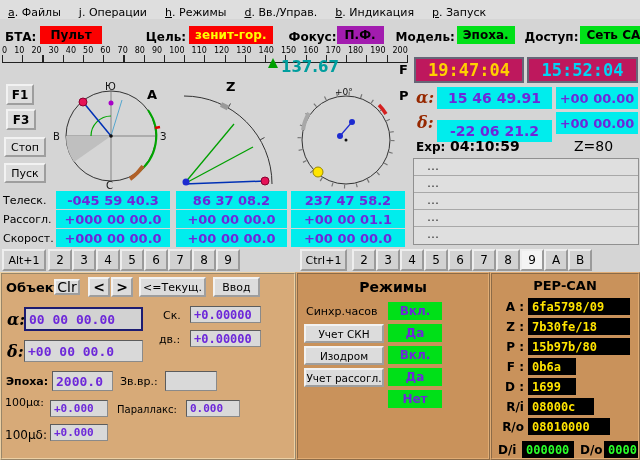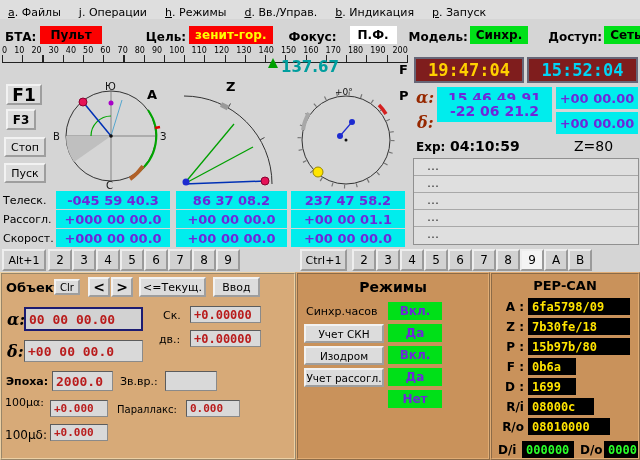--- a/index.html
+++ b/index.html
@@ -7,27 +7,27 @@
   body{font-family:"DejaVu Sans","Liberation Sans",sans-serif;background:#d5d5d5;position:relative;color:#000}
   .abs{position:absolute}
   .row{display:flex;align-items:flex-end}
   .lbl{position:absolute;white-space:nowrap}
   .btn{position:absolute;display:flex;align-items:center;justify-content:center;background:#dcdcdc;border:2px outset #f2f2f2;font-size:11px;white-space:nowrap;cursor:default}
   .vbox{position:absolute;display:flex;align-items:center;justify-content:center;font-weight:bold;color:#6d28d9;white-space:nowrap}
   .cyan{background:#00eded}
   .green{background:#00e018}
   .sv{font-weight:bold;padding:2px 10px;font-size:12px;white-space:nowrap}
   .sl{font-size:12px;white-space:nowrap}
-  .lcd{position:absolute;background:#7f1d1d;border:2px solid #667;display:flex;align-items:center;justify-content:center;font-family:"DejaVu Sans Mono","Liberation Mono",monospace;font-weight:bold;white-space:nowrap}
+  .lcd{position:absolute;background:#be185d;border:2px solid #667;display:flex;align-items:center;justify-content:center;font-family:"DejaVu Sans Mono","Liberation Mono",monospace;font-weight:bold;white-space:nowrap}
   .logbox{position:absolute;left:413px;top:158px;width:226px;height:87px;background:#dfdfdf;border:1px solid #909090}
   .logrow{height:17px;border-bottom:1px solid #a8a8a8;color:#333;font-size:12px;padding-left:13px;line-height:15px}
   .logrow:last-child{border-bottom:none}
   .tab{position:absolute;top:249px;height:22px;width:24px;background:#d2d2d2;border:2px outset #eee;display:flex;align-items:center;justify-content:center;font-size:12px;cursor:default}
   .tab.active{background:#f4f4f4}
-  .nfield{position:absolute;background:#d9d9d9;border:1px solid #8a8a8a;border-top-color:#5c5c5c;border-left-color:#5c5c5c;color:#b91c1c;font-weight:bold;font-family:"DejaVu Sans Mono","Liberation Mono",monospace;display:flex;align-items:center;padding-left:3px;white-space:nowrap}
+  .nfield{position:absolute;background:#d9d9d9;border:1px solid #8a8a8a;border-top-color:#5c5c5c;border-left-color:#5c5c5c;color:#6d28d9;font-weight:bold;font-family:"DejaVu Sans Mono","Liberation Mono",monospace;display:flex;align-items:center;padding-left:3px;white-space:nowrap}
   .panel{position:absolute;top:272px;height:188px}
   .greek{font-family:"DejaVu Serif","Liberation Serif",serif;font-style:italic;font-weight:bold}
   .pepv{position:absolute;background:#000;color:#ffe400;font-family:"DejaVu Sans Mono","Liberation Mono",monospace;font-weight:bold;font-size:12px;height:17px;display:flex;align-items:center;padding-left:4px;white-space:nowrap}
   .pepg{color:#2aff2a}
   .hk{text-decoration:underline}
   .menu-item{white-space:nowrap;cursor:default}
   svg text{font-family:"DejaVu Sans","Liberation Sans",sans-serif}
   .svgt{font-size:10px;fill:#111}
   .svgtitle{font-size:13px;font-weight:bold;fill:#000}
 </style>
@@ -42,24 +42,24 @@
   <span class="menu-item"><span class="hk">b</span><span>. Индикация</span></span>
   <span class="menu-item"><span class="hk">p</span><span>. Запуск</span></span>
 </div>
 
 <div class="abs row" style="left:0;top:19px;width:640px;height:25px">
   <b class="sl" style="margin-left:5px">БТА:</b>
   <span class="sv" style="background:#fb0000;color:#000;margin-left:4px;width:74px;text-align:center">Пульт</span>
   <b class="sl" style="margin-left:44px">Цель:</b>
   <span class="sv" style="background:#fb0000;color:#ffff00;margin-left:3px;padding:2px 6px">зенит-гор.</span>
   <b class="sl" style="margin-left:16px">Фокус:</b>
-  <span class="sv" style="background:#ffffff;margin-left:13px;padding:2px 8px">П.Ф.</span>
+  <span class="sv" style="background:#a21caf;margin-left:0;padding:2px 8px">П.Ф.</span>
   <b class="sl" style="margin-left:12px">Модель:</b>
-  <span class="sv" style="background:#00e018;margin-left:2px;padding:2px 6px">Синхр.</span>
-  <b class="sl" style="margin-left:20px">Доступ:</b>
+  <span class="sv" style="background:#00e018;margin-left:2px;padding:2px 6px">Эпоха.</span>
+  <b class="sl" style="margin-left:10px">Доступ:</b>
   <span class="sv" style="background:#00e018;margin-left:2px;padding:2px 6px">Сеть САО</span>
 </div>
 
 <div class="abs" style="left:2px;top:45px;width:406px;height:30px">
   <div class="row" style="justify-content:space-between;font-size:8px;height:10px">
     <span>0</span>
     <span>10</span>
     <span>20</span>
     <span>30</span>
     <span>40</span>
@@ -78,21 +78,21 @@
     <span>170</span>
     <span>180</span>
     <span>190</span>
     <span>200</span>
   </div>
   <div style="height:8px;border-bottom:1px solid #222;background:repeating-linear-gradient(to right,#222 0,#222 1px,transparent 1px,transparent 20.25px)"></div>
 </div>
 <div class="abs" style="left:268px;top:58px;width:0;height:0;border-left:5px solid transparent;border-right:5px solid transparent;border-bottom:10px solid #00a000"></div>
 <span class="abs" style="left:281px;top:58px;font-size:15px;font-weight:bold;color:#009e9e">137.67</span>
 
-<div class="btn" style="left:6px;top:84px;width:36px;height:21px;font-weight:bold;font-size:17px">F1</div>
+<div class="btn" style="left:6px;top:84px;width:28px;height:21px;font-weight:bold;font-size:12px">F1</div>
 <div class="btn" style="left:6px;top:109px;width:30px;height:21px;font-weight:bold;font-size:12px">F3</div>
 <div class="btn" style="left:4px;top:137px;width:42px;height:20px">Стоп</div>
 <div class="btn" style="left:4px;top:163px;width:42px;height:20px">Пуск</div>
 
 <svg class="abs" style="left:50px;top:78px" width="122" height="112" viewBox="0 0 122 112">
   <circle cx="61" cy="58" r="45" fill="none" stroke="#333" stroke-width="1"></circle>
   <line x1="16" y1="58" x2="106" y2="58" stroke="#666" stroke-width="0.7"></line>
   <line x1="61" y1="13" x2="61" y2="103" stroke="#666" stroke-width="0.7"></line>
   <path d="M61,58 L16,58 A45,45 0 0 0 24,84 Z" fill="#bfbfbf"></path>
   <path d="M98,32 A45,45 0 0 1 87,95" fill="none" stroke="#00a500" stroke-width="2"></path>
@@ -155,21 +155,21 @@
 <div class="vbox cyan" style="left:291px;top:229px;width:114px;height:18px;font-size:13px">+00 00 00.0</div>
 
 <div class="lcd" style="left:414px;top:57px;width:110px;height:26px;font-size:17px;color:#ffd000">19:47:04</div>
 <div class="lcd" style="left:527px;top:57px;width:111px;height:26px;font-size:17px;color:#00d5f5">15:52:04</div>
 
 <span class="abs greek" style="left:416px;top:88px;font-size:16px;color:#962800">α:</span>
 <div class="vbox cyan" style="left:437px;top:87px;width:115px;height:22px;font-size:14px">15 46 49.91</div>
 <div class="vbox cyan" style="left:556px;top:87px;width:82px;height:22px;font-size:13px">+00 00.00</div>
 
 <span class="abs greek" style="left:417px;top:113px;font-size:16px;color:#962800">δ:</span>
-<div class="vbox cyan" style="left:437px;top:100px;width:115px;height:22px;font-size:14px">-22 06 21.2</div>
+<div class="vbox cyan" style="left:437px;top:120px;width:115px;height:22px;font-size:14px">-22 06 21.2</div>
 <div class="vbox cyan" style="left:556px;top:112px;width:82px;height:22px;font-size:13px">+00 00.00</div>
 
 <span class="lbl" style="left:416px;top:140px;font-size:12px;font-weight:bold">Exp:</span>
 <span class="lbl" style="left:450px;top:138px;font-size:14px;font-weight:bold">04:10:59</span>
 <span class="lbl" style="left:574px;top:138px;font-size:14px;font-weight:normal">Z=80</span>
 
 <div class="logbox">
   <div class="logrow">…</div>
   <div class="logrow">…</div>
   <div class="logrow">…</div>
@@ -194,21 +194,21 @@
 <div class="tab" style="left:424px">5</div>
 <div class="tab" style="left:448px">6</div>
 <div class="tab" style="left:472px">7</div>
 <div class="tab" style="left:496px">8</div>
 <div class="tab active" style="left:520px">9</div>
 <div class="tab" style="left:544px">A</div>
 <div class="tab" style="left:568px">В</div>
 
 <div class="panel" style="left:0;width:296px;background:#d7aa78;border:2px ridge #ecd0a4">
   <span class="lbl" style="left:4px;top:6px;font-size:13px;font-weight:bold">Объект</span>
-  <div class="btn" style="left:52px;top:5px;width:26px;height:16px;font-size:10px">Clr</div>
+  <div class="btn" style="left:52px;top:5px;width:26px;height:16px;font-size:14px">Clr</div>
   <div class="btn" style="left:86px;top:3px;width:22px;height:20px;font-size:14px;font-weight:bold">&lt;</div>
   <div class="btn" style="left:109px;top:3px;width:22px;height:20px;font-size:14px;font-weight:bold">&gt;</div>
   <div class="btn" style="left:137px;top:3px;width:67px;height:20px">&lt;=Текущ.</div>
   <div class="btn" style="left:211px;top:3px;width:47px;height:20px">Ввод</div>
 
   <span class="lbl greek" style="left:5px;top:36px;font-size:16px">α:</span>
   <div class="nfield" style="left:22px;top:33px;width:119px;height:24px;font-size:13px;border:2px solid #1c1c72;background:#d2d2d2">00 00 00.00</div>
   <span class="lbl" style="left:161px;top:35px;font-size:11px">Ск.</span>
   <div class="nfield" style="left:188px;top:32px;width:71px;height:17px;font-size:12px">+0.00000</div>
   <span class="lbl" style="left:157px;top:59px;font-size:11px">дв.:</span>

